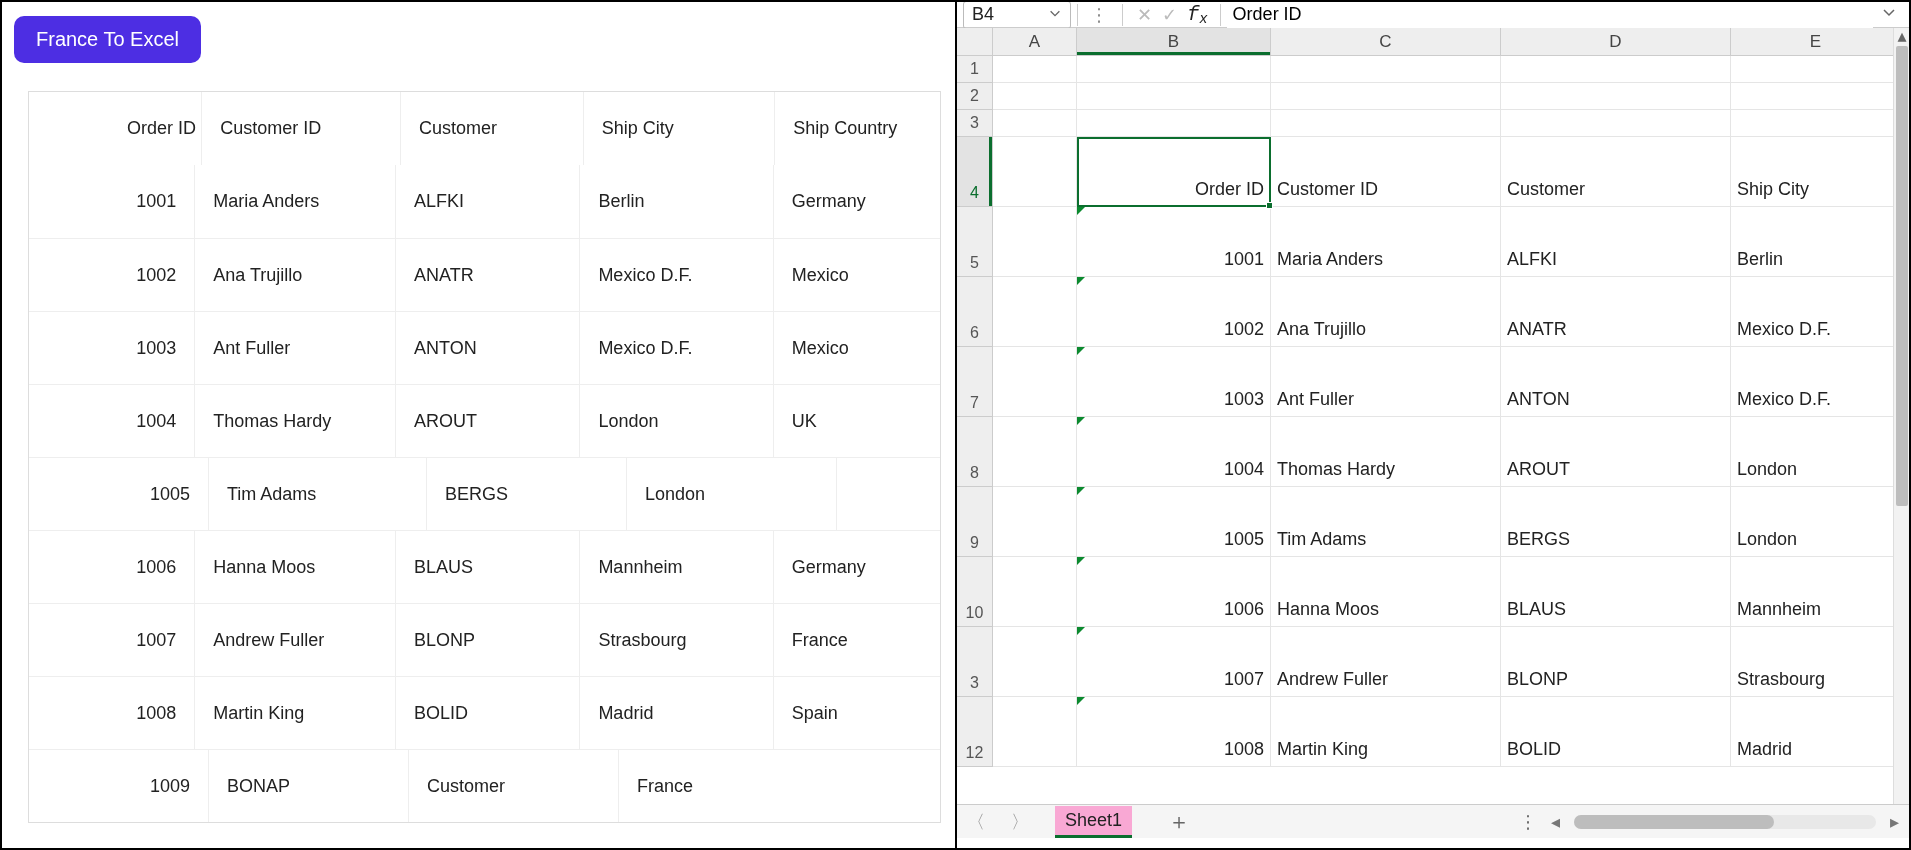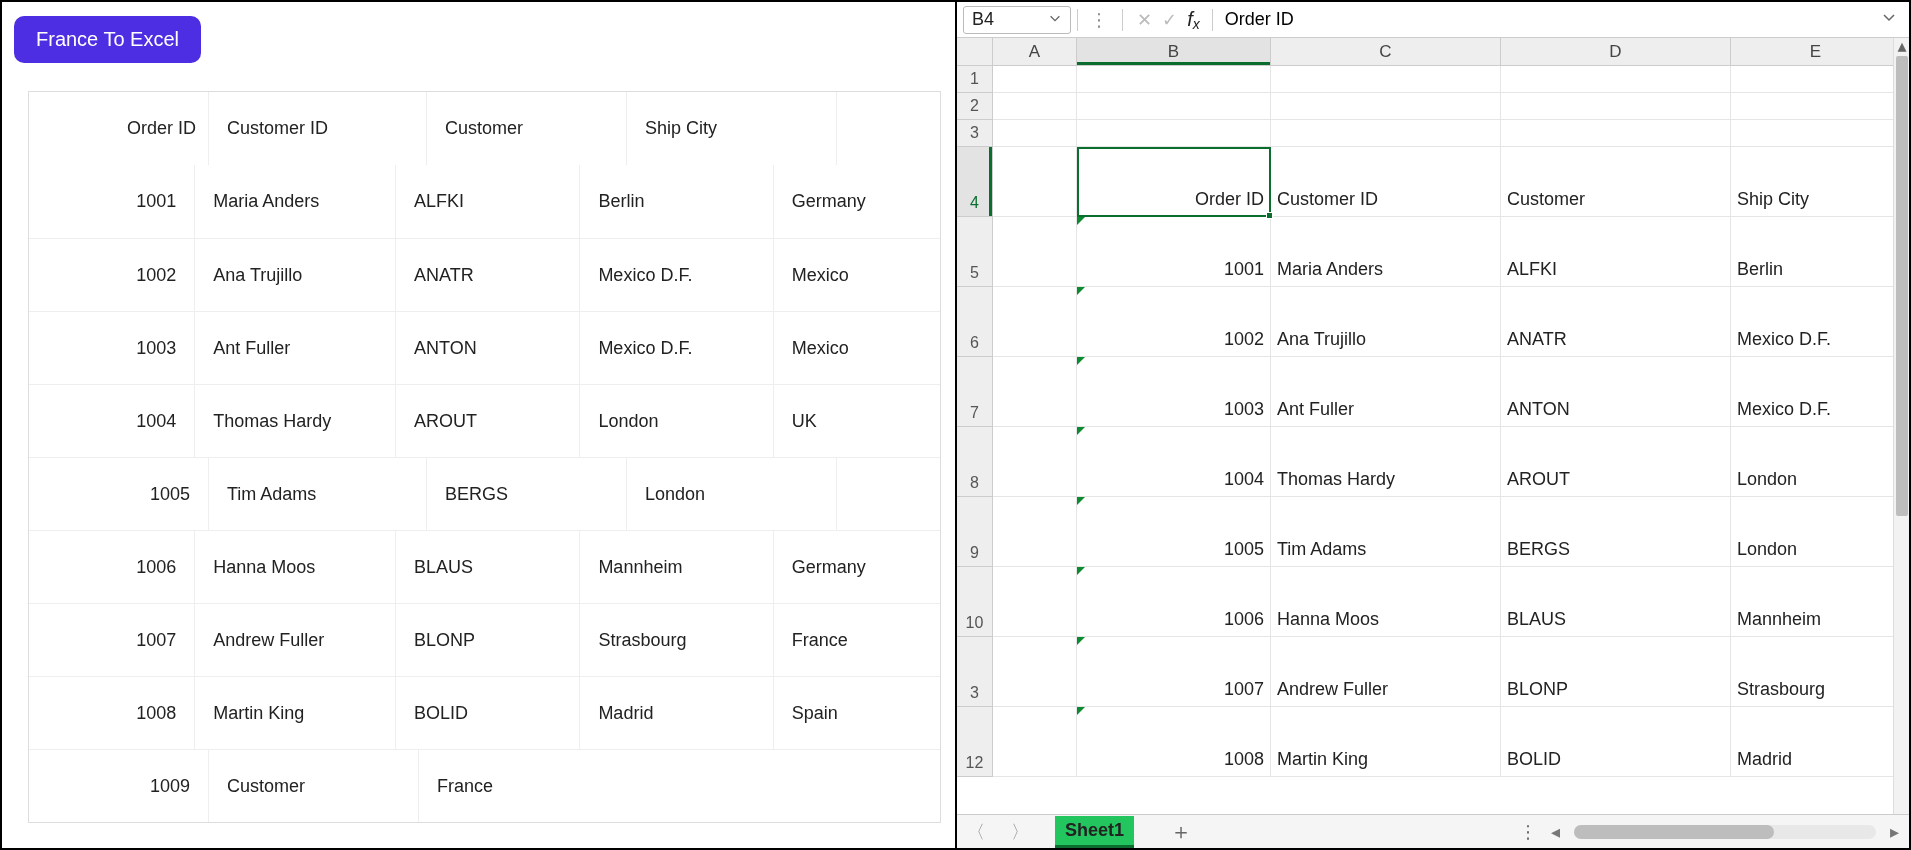--- a/index.html
+++ b/index.html
@@ -68,40 +68,40 @@
 .gcell.c1 { width: 218px; }
 .gcell.c2 { width: 200px; }
 .gcell.c3 { width: 210px; }
 .gcell.c4 { width: 180px; border-right: none; }
 .grid-row.header .gcell.c0 { justify-content: flex-start; padding-left: 98px; }
 
 
 .formula-bar {
   display: flex;
   align-items: center;
-  height: 36px;
+  height: 26px;
   border-bottom: 1px solid #ccc;
   padding: 0 6px;
   gap: 2px;
 }
 .name-box {
   width: 108px;
   height: 28px;
   border: 1px solid #bbb;
   border-radius: 3px;
   display: flex;
   align-items: center;
   padding: 0 8px;
   justify-content: space-between;
   cursor: pointer;
 }
 .nb-caret svg { width: 14px; height: 14px; }
 .fb-icons { display: flex; align-items: center; gap: 10px; padding: 0 6px; }
 .fb-icons .dim { color: #bbb; }
-.fb-icons .fx { font-style: italic; font-family: Liberation Sans, sans-serif; font-size: 20px; }
+.fb-icons .fx { font-style: italic; font-family: Liberation Mono, monospace; font-size: 20px; }
 .vbar { width: 1px; height: 22px; background: #ccc; margin: 0 4px; }
 .formula-input {
   flex: 1;
   height: 26px;
   border: none;
   font-size: 18px;
   padding: 0 6px;
   outline: none;
 }
 .fb-caret { padding: 0 6px; color: #777; cursor: pointer; }
@@ -231,24 +231,23 @@
   display: flex;
   align-items: center;
   border-top: 1px solid #ccc;
   background: #f5f5f5;
   padding: 0 10px;
   gap: 26px;
 }
 .sheet-tabs .navbtn { color: #999; cursor: pointer; font-size: 18px; }
 .sheet-tab {
   padding: 4px 10px;
-  background: #22c55e;
+  background: #f9a8d4;
   border-bottom: 3px solid #0b6e2e;
   font-size: 18px;
-  font-weight: bold;
 }
 .plus { color: #666; font-size: 22px; margin-left: 10px; cursor: pointer; }
 .tabs-right { margin-left: auto; display: flex; align-items: center; gap: 14px; }
 .hscroll {
   width: 302px; height: 14px; background: #e8e8e8; border-radius: 7px;
   position: relative;
 }
 .hscroll .thumb2 {
   position: absolute; left: 0; top: 0; width: 200px; height: 14px;
   background: #bdbdbd; border-radius: 7px;
@@ -263,20 +262,21 @@
 
   <div class="left">
     <button class="export-btn">France To Excel</button>
 
     <div class="grid-wrap">
       <div class="grid-row header">
         <div class="gcell c0">Order ID</div>
         <div class="gcell c1">Customer ID</div>
         <div class="gcell c2">Customer</div>
         <div class="gcell c3">Ship City</div>
+        <div class="gcell c4">Ship Country</div>
       </div>
 
       <div id="grid-rows">
           <div class="grid-row">
             <div class="gcell c0">1001</div>
             <div class="gcell c1">Maria Anders</div>
             <div class="gcell c2">ALFKI</div>
             <div class="gcell c3">Berlin</div>
             <div class="gcell c4">Germany</div>
           </div>
@@ -323,20 +323,21 @@
           </div>
           <div class="grid-row">
             <div class="gcell c0">1008</div>
             <div class="gcell c1">Martin King</div>
             <div class="gcell c2">BOLID</div>
             <div class="gcell c3">Madrid</div>
             <div class="gcell c4">Spain</div>
           </div>
           <div class="grid-row">
             <div class="gcell c0">1009</div>
+            <div class="gcell c2">BONAP</div>
             <div class="gcell c3">Customer</div>
             <div class="gcell c4">France</div>
           </div>
         </div>
     </div>
   </div>
 
   <div class="right">
     <div class="formula-bar">
       <div class="name-box">

